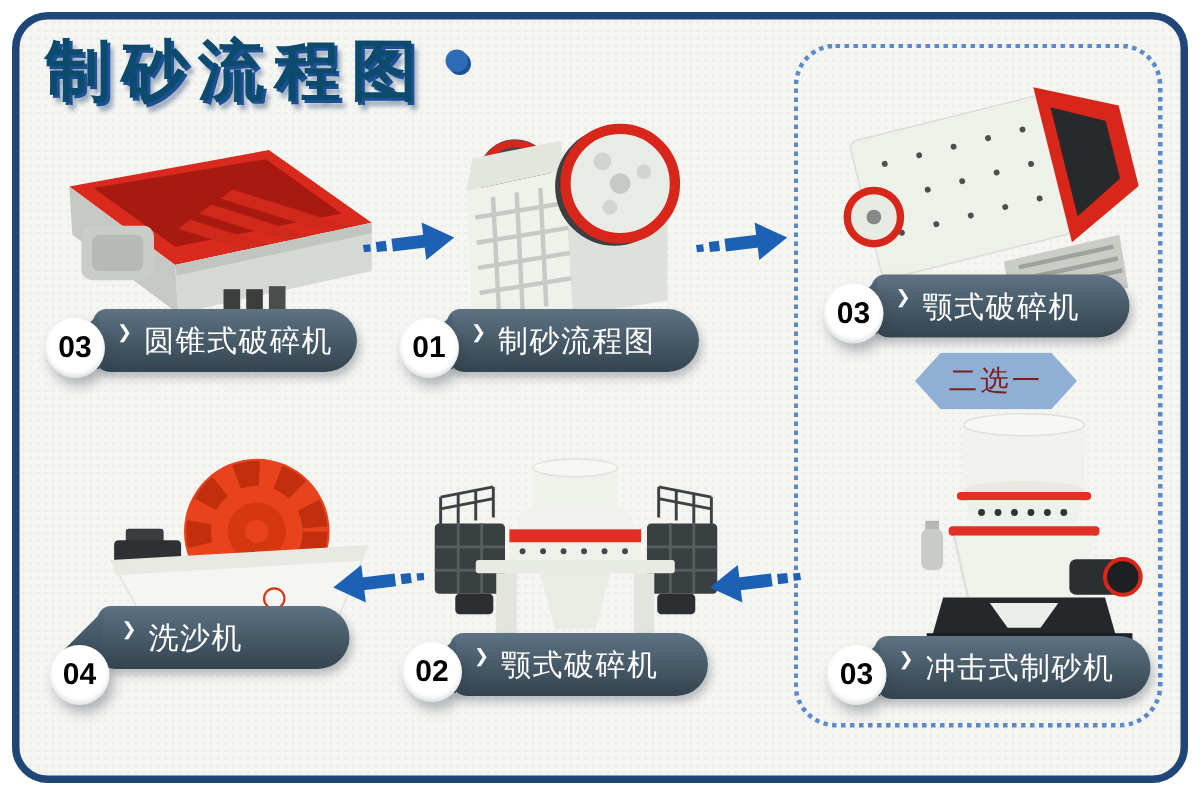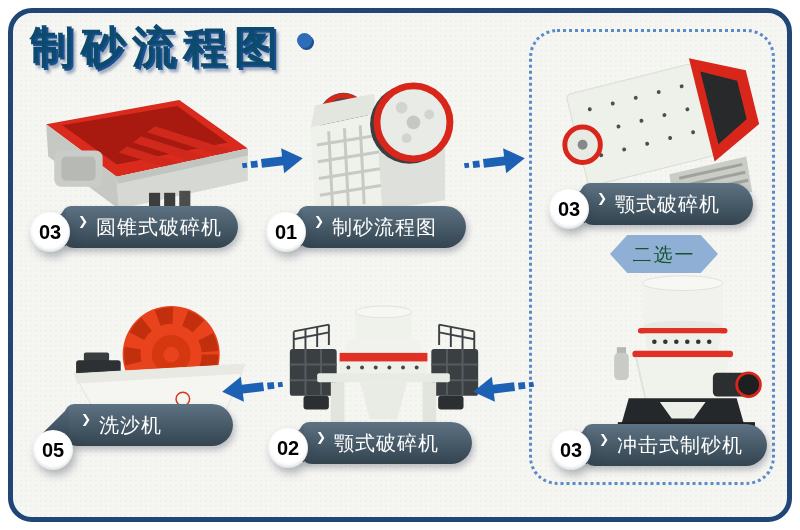--- a/index.html
+++ b/index.html
@@ -30,21 +30,21 @@
         background:linear-gradient(180deg,#5d7283 0%,#33444f 100%);
         box-shadow:2px 4px 6px rgba(50,60,75,0.30);}
   .pill::before{content:"";position:absolute;left:-28px;top:3px;width:32px;height:37px;
         background:linear-gradient(180deg,#53687a,#334551);
         clip-path:polygon(100% 0, 100% 100%, 0 86%);}
   .pill-inner{position:relative;display:block;padding-left:16px;line-height:42px;color:#ffffff;
         font-size:20px;letter-spacing:1px;white-space:nowrap;}
   .chev{display:inline-block;font-size:12px;transform:translateY(-9px);margin-right:7px;color:#ffffff;}
   .hex{position:absolute;left:610px;top:235px;width:108px;height:38px;background:#8fafd4;
        clip-path:polygon(16% 0,84% 0,100% 50%,84% 100%,16% 100%,0 50%);
-       color:#14532d;font-size:19px;letter-spacing:2px;text-align:center;line-height:38px;}
+       color:#7f1d1d;font-size:19px;letter-spacing:2px;text-align:center;line-height:38px;}
   .arrow{position:absolute;width:62px;height:32px;}
   .arrow svg{width:100%;height:100%;display:block;}
   .tilt{transform:rotate(-7deg);}
 </style>
 </head>
 <body>
 
 <div class="stage">
   <div class="frame"></div>
 
@@ -298,18 +298,18 @@
   </div>
 
   <div class="step">
     <div class="num" style="left:268px;top:428px;">02</div>
     <div class="pill" style="left:300px;top:422px;width:172px;">
       <span class="pill-inner"><span class="chev">❯</span><span>颚式破碎机</span></span>
     </div>
   </div>
 
   <div class="step">
-    <div class="num" style="left:33px;top:430px;">05</div>
+    <div class="num" style="left:33px;top:430px;">04</div>
     <div class="pill" style="left:65px;top:404px;width:168px;">
       <span class="pill-inner"><span class="chev">❯</span><span>洗沙机</span></span>
     </div>
   </div>
 </div>
 
 </body></html>

